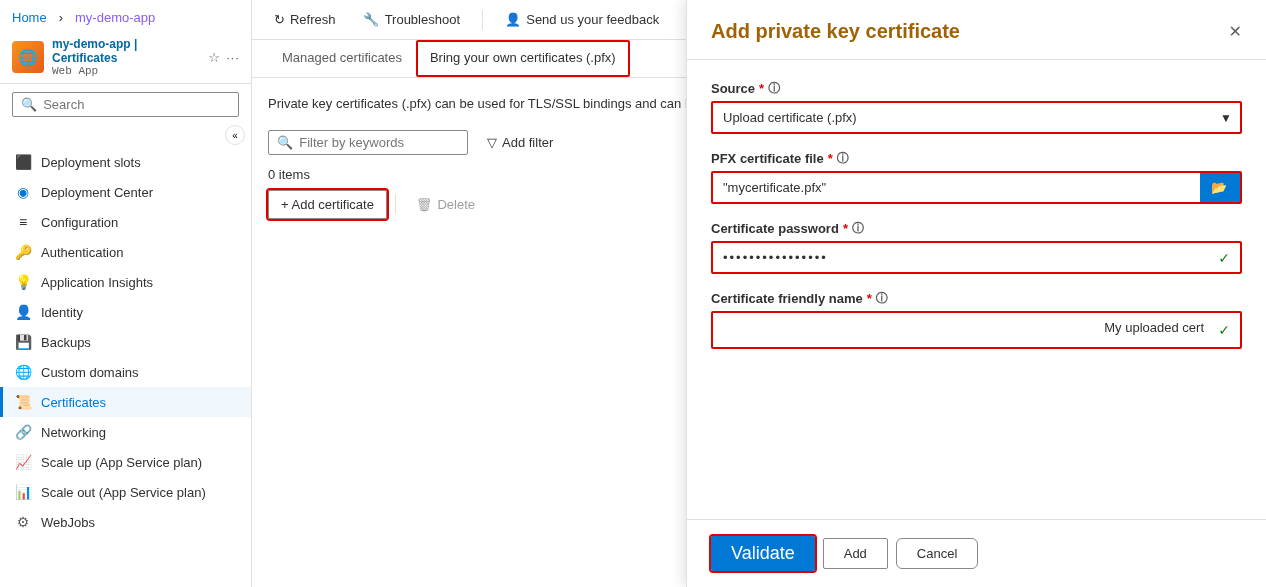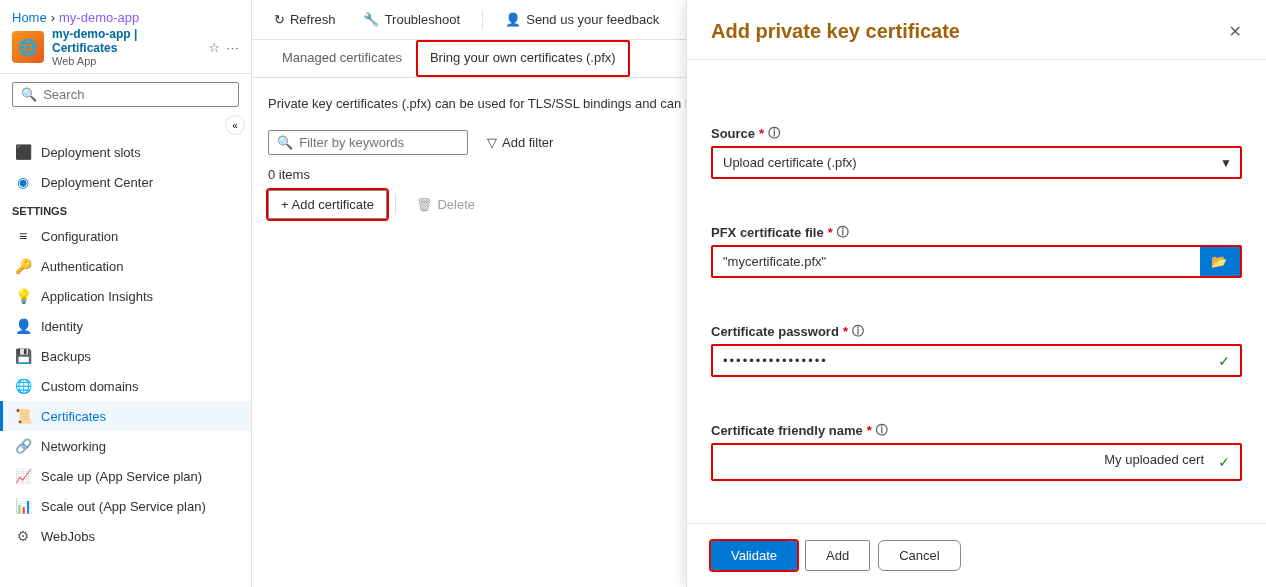--- a/index.html
+++ b/index.html
@@ -16,45 +16,45 @@
       overflow-y: auto;
       height: 100%;
     }
     .sidebar-header {
       padding: 10px 12px 6px 12px;
       border-bottom: 1px solid #e0e0e0;
     }
     .breadcrumb {
       font-size: 12px;
       color: #0078d4;
-      margin-bottom: 2px;
-      display: flex;
-      align-items: center;
-      gap: 4px;
+      margin-bottom: 12px;
+      display: flex;
+      align-items: center;
+      gap: 12px;
     }
     .breadcrumb span { color: #323130; }
     .app-title-row {
       display: flex;
       align-items: center;
       gap: 8px;
     }
     .app-icon {
       width: 32px;
       height: 32px;
       background: linear-gradient(135deg, #f7941d, #e55b1b);
       border-radius: 4px;
       display: flex;
       align-items: center;
       justify-content: center;
       font-size: 16px;
       color: #fff;
       flex-shrink: 0;
     }
     .app-title { font-size: 12px; font-weight: 600; color: #0369a1; }
-    .app-subtitle { font-size: 11px; color: #605e5c; }
+    .app-subtitle { font-size: 11px; color: #605e5c; font-family: Liberation Mono, monospace; }
     .title-actions { display: flex; gap: 6px; margin-left: auto; color: #605e5c; cursor: pointer; font-size: 15px; }
 
     .search-box {
       margin: 8px 12px;
       display: flex;
       align-items: center;
       border: 1px solid #8a8886;
       border-radius: 2px;
       padding: 4px 8px;
       background: #fff;
@@ -255,21 +255,21 @@
     }
     .panel-title { font-size: 20px; font-weight: 600; color: #a16207; }
     .panel-close { cursor: pointer; font-size: 16px; color: #605e5c; }
 
     .panel-body {
       flex: 1;
       overflow-y: auto;
       padding: 20px 24px;
     }
 
-    .field-group { margin-bottom: 16px; margin-top: 45px; }
+    .field-group { margin-bottom: 16px; }
     .field-label {
       font-size: 13px;
       font-weight: 600;
       color: #323130;
       margin-bottom: 4px;
       display: flex;
       align-items: center;
       gap: 4px;
     }
     .required { color: #e00000; }
@@ -379,21 +379,21 @@
       display: flex;
       align-items: center;
       gap: 8px;
     }
     .validate-btn {
       padding: 7px 20px;
       background: #0078d4;
       color: #fff;
       border: none;
       border-radius: 2px;
-      font-size: 13px;
+      font-size: 18px;
       cursor: pointer;
       outline: 2px solid #e00000;
     }
     .add-btn {
       padding: 7px 20px;
       background: #fff;
       color: #323130;
       border: 1px solid #8a8886;
       border-radius: 2px;
       font-size: 13px;
@@ -443,21 +443,20 @@
 
   <div class="sidebar-item">
     <span class="item-icon">⬛</span>
     <span class="item-label">Deployment slots</span>
   </div>
   <div class="sidebar-item">
     <span class="item-icon" style="color:#0078d4;">◉</span>
     <span class="item-label">Deployment Center</span>
   </div>
 
-  <div class="sidebar-section-label">Settings</div>
 
   <div class="sidebar-item">
     <span class="item-icon">≡</span>
     <span class="item-label">Configuration</span>
   </div>
   <div class="sidebar-item">
     <span class="item-icon" style="color:#f7941d;">🔑</span>
     <span class="item-label">Authentication</span>
   </div>
   <div class="sidebar-item">

